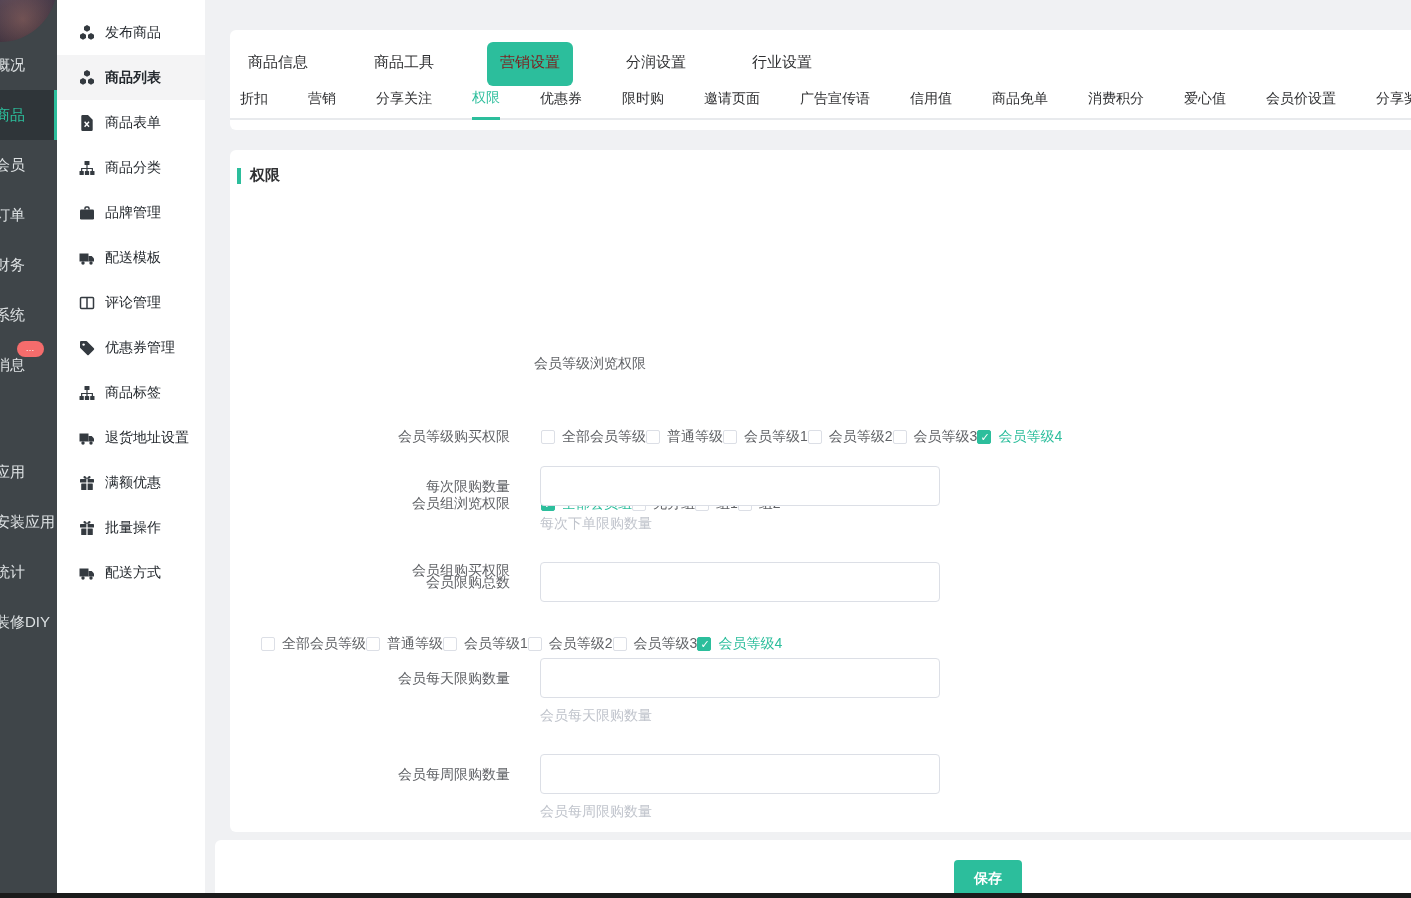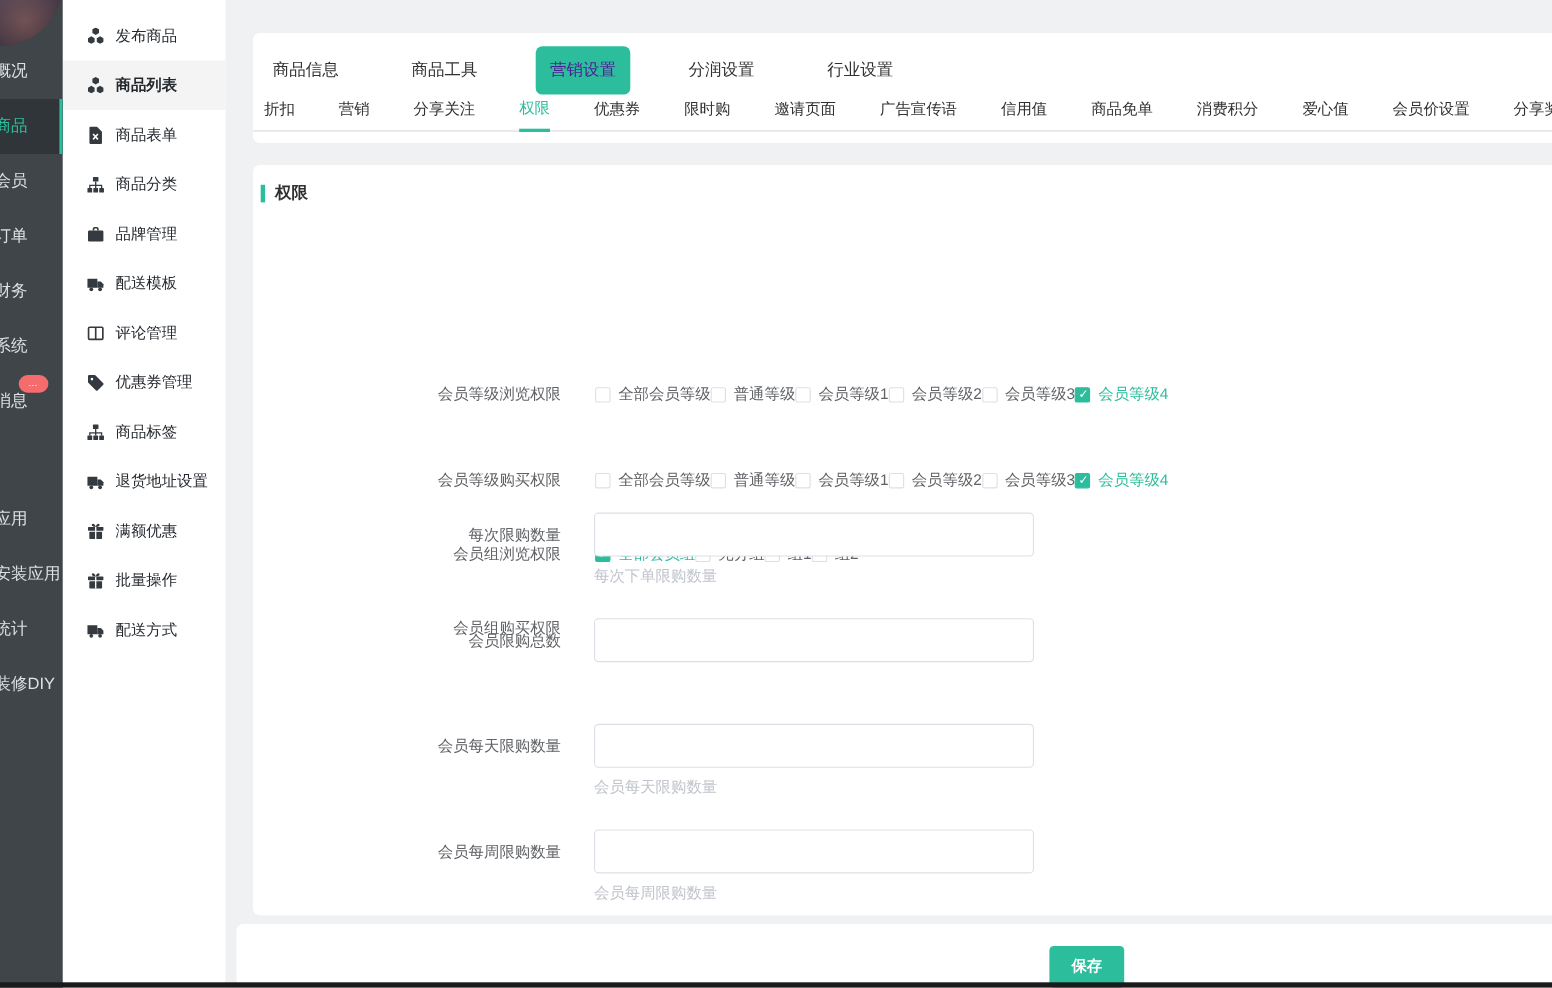--- a/index.html
+++ b/index.html
@@ -47,28 +47,28 @@
   .ps-item{
     height:45px;display:flex;align-items:center;padding-left:22px;
     font-size:14px;color:#24292e;cursor:pointer;white-space:nowrap;
   }
   .ps-item.active{background:#f4f4f5;font-weight:bold;}
   .ps-item .icn{width:16px;height:16px;margin-right:10px;flex:0 0 16px;}
   .icn svg{width:16px;height:16px;display:block;}
   
   .tabs-card{
     position:absolute;left:230px;right:0;top:30px;height:100px;background:#fff;
-    border-radius:6px 0 0 6px;z-index:1;
+    border-radius:6px 0 0 6px;z-index:1;font-family:Liberation Mono, monospace;
   }
   .tabs{display:flex;gap:40px;padding:12px 0 0 5px;align-items:center;}
   .tab{
     padding:9px 13px;font-size:15px;line-height:26px;border-radius:6px;cursor:pointer;color:#303133;
     white-space:nowrap;
   }
-  .tab.active{background:var(--accent);color:#4c1d95;}
+  .tab.active{background:var(--accent);color:#7f1d1d;}
   .subtabs{
     display:flex;gap:40px;padding:2px 0 0 10px;border-bottom:2px solid #e8eaed;
     align-items:flex-end;white-space:nowrap;
   }
   .subtab{
     font-size:14px;line-height:20px;padding-bottom:9px;color:#303133;cursor:pointer;
   }
   .subtab.active{color:var(--accent);border-bottom:3px solid var(--accent);margin-bottom:-2px;}
   .content-card{
     position:absolute;left:230px;right:0;top:150px;height:682px;background:#fff;
@@ -83,21 +83,21 @@
   .opt{display:flex;align-items:center;font-size:14px;color:#606266;cursor:pointer;white-space:nowrap;}
   .opt .box{
     width:14px;height:14px;border:1px solid #dcdfe6;border-radius:2px;background:#fff;
     margin-right:7px;position:relative;flex:0 0 14px;
   }
   .opt.checked{color:var(--accent);}
   .opt.checked .box{background:var(--accent);border-color:var(--accent);}
   .opt.checked .box::after{
     content:"\2713";position:absolute;left:2px;top:-1px;color:#fff;font-size:11px;line-height:14px;
   }
-  .crow-0{top:194px;}.crow-1{top:272px;}.crow-2{top:339px;}.crow-3{top:406px;}
+  .crow-0{top:205px;flex-direction:column;}.crow-1{top:272px;}.crow-2{top:339px;}.crow-3{top:406px;}
   .irow{position:absolute;left:0;display:flex;}
   .irow .flabel{line-height:40px;}
   .ibody{margin-left:30px;}
   .ibody input{
     width:400px;height:40px;border:1px solid #dcdfe6;border-radius:4px;padding:0 12px;
     font-size:14px;color:#303133;outline:none;background:#fff;
   }
   .hint{margin-top:9px;font-size:14px;color:#c0c4cc;}
   .irow-0{top:316px;}.irow-1{top:412px;}.irow-2{top:508px;}.irow-3{top:604px;}
   

